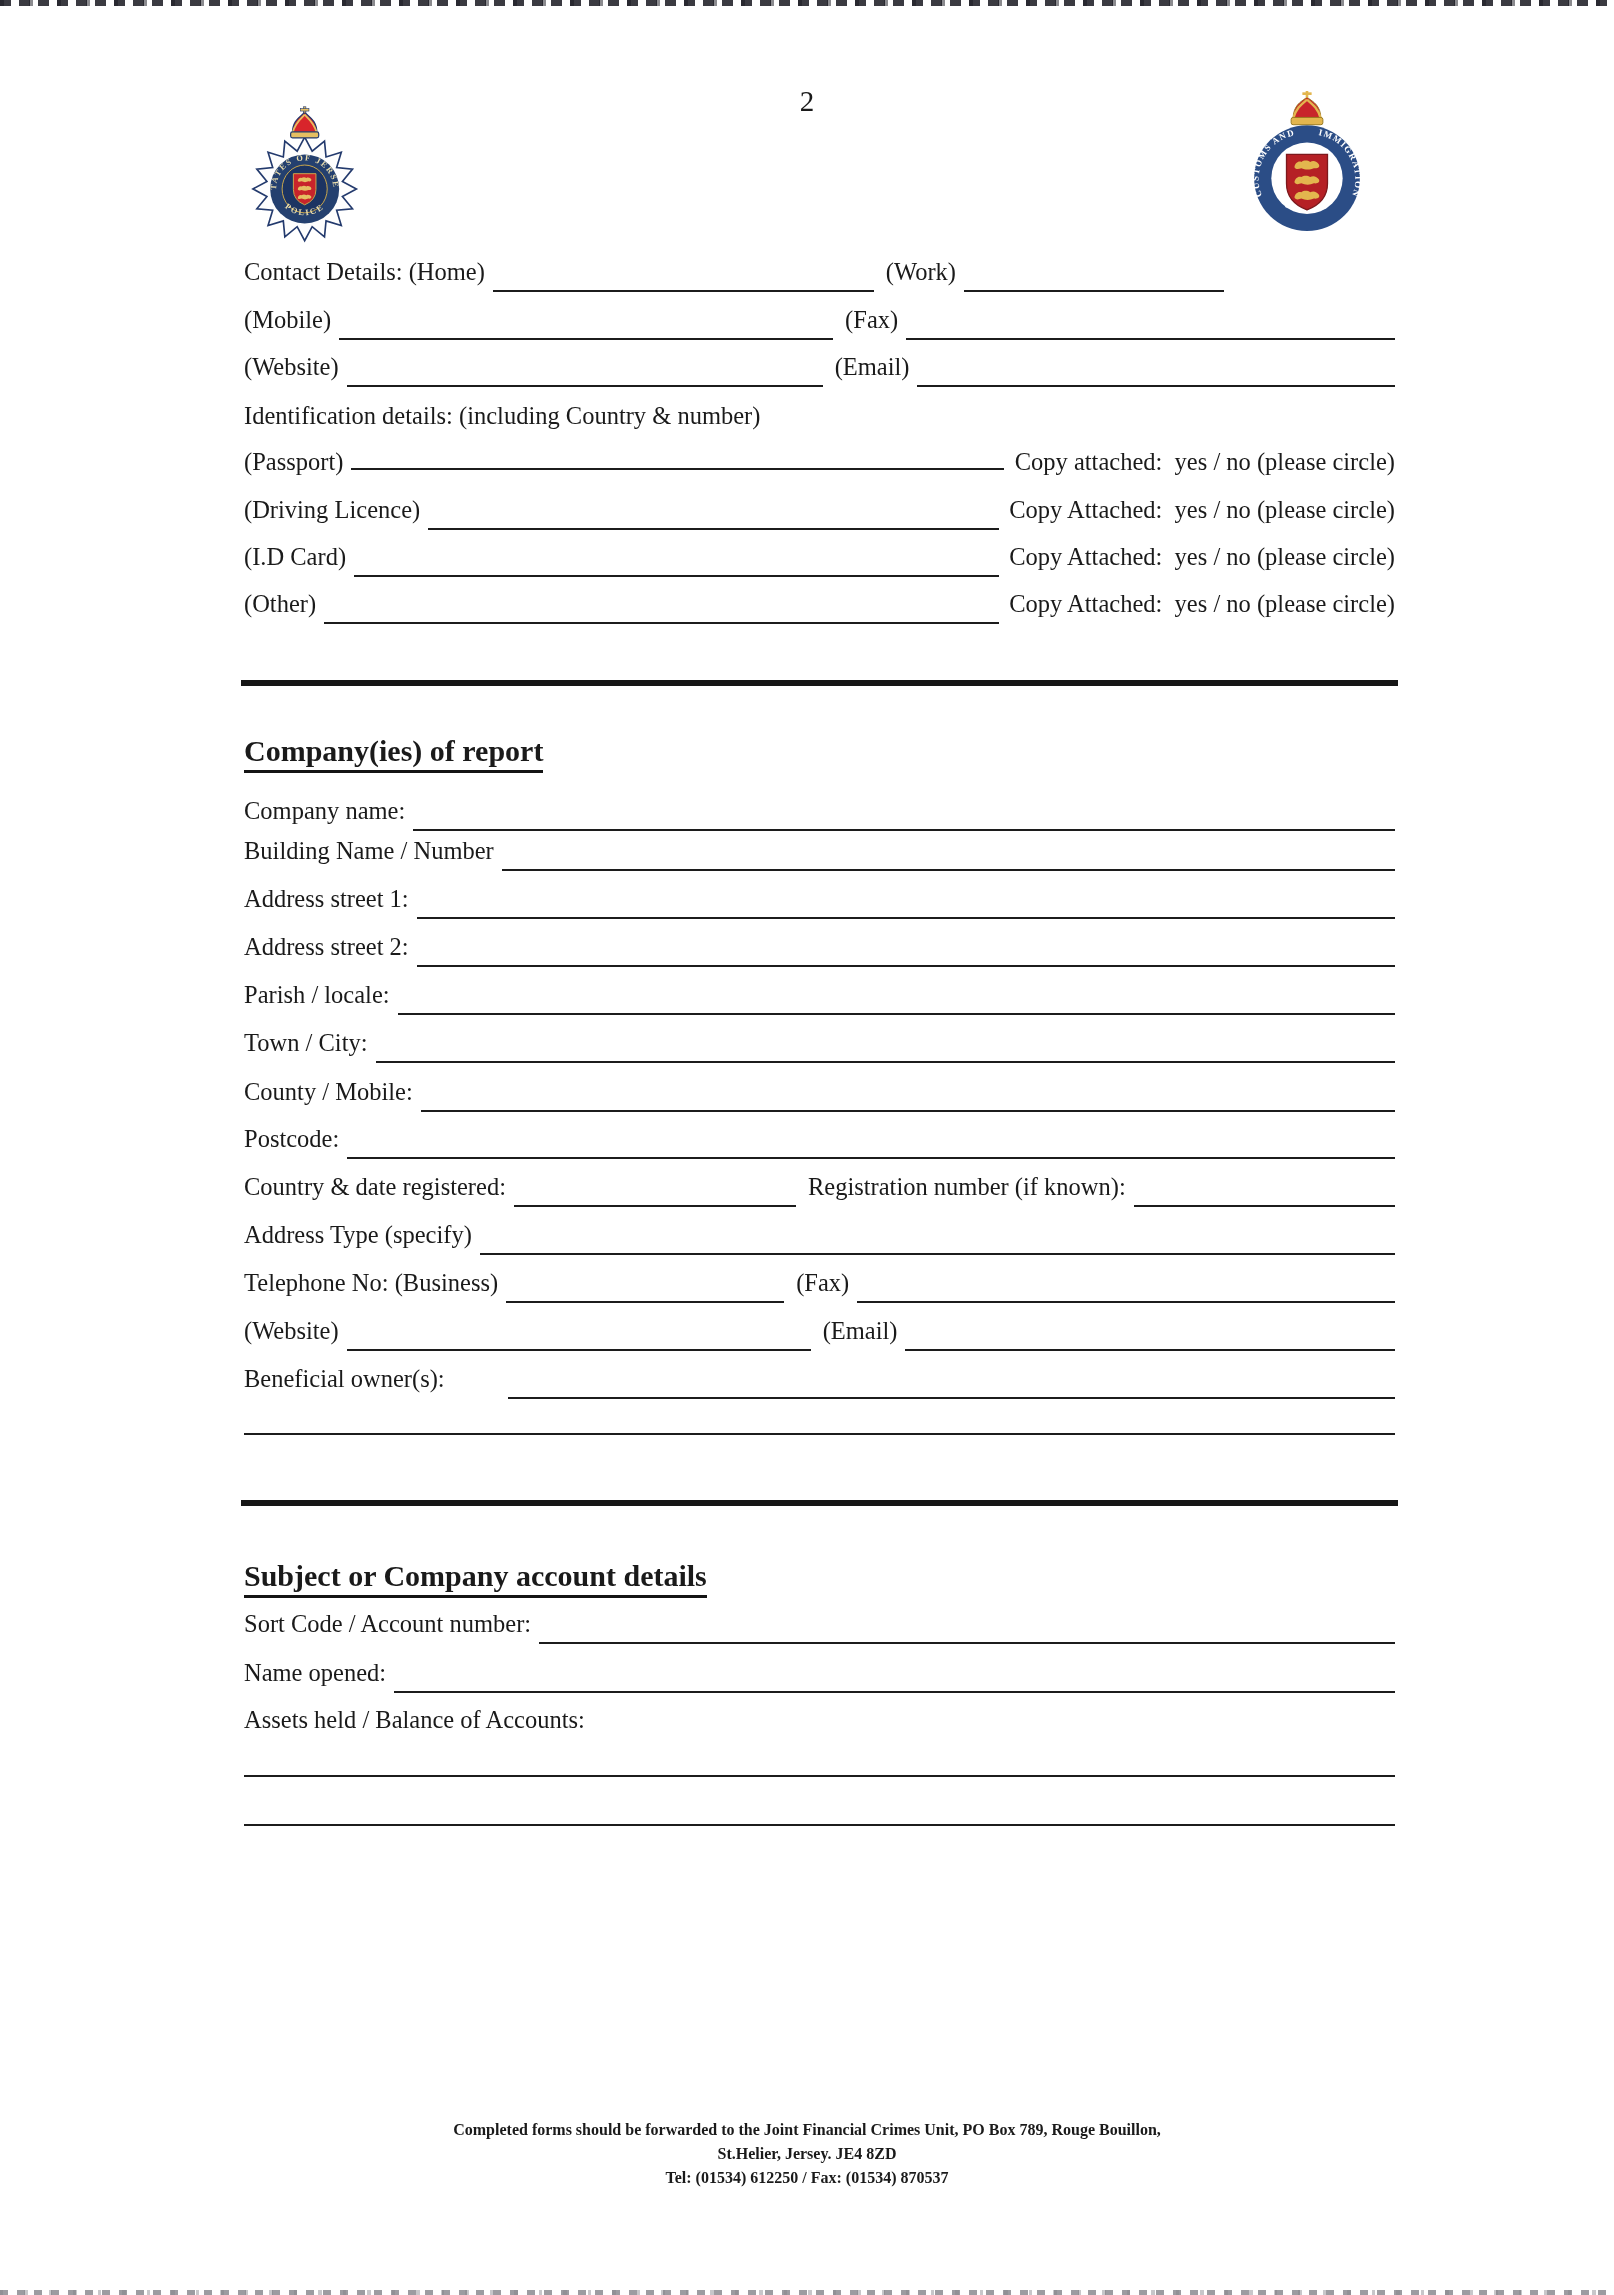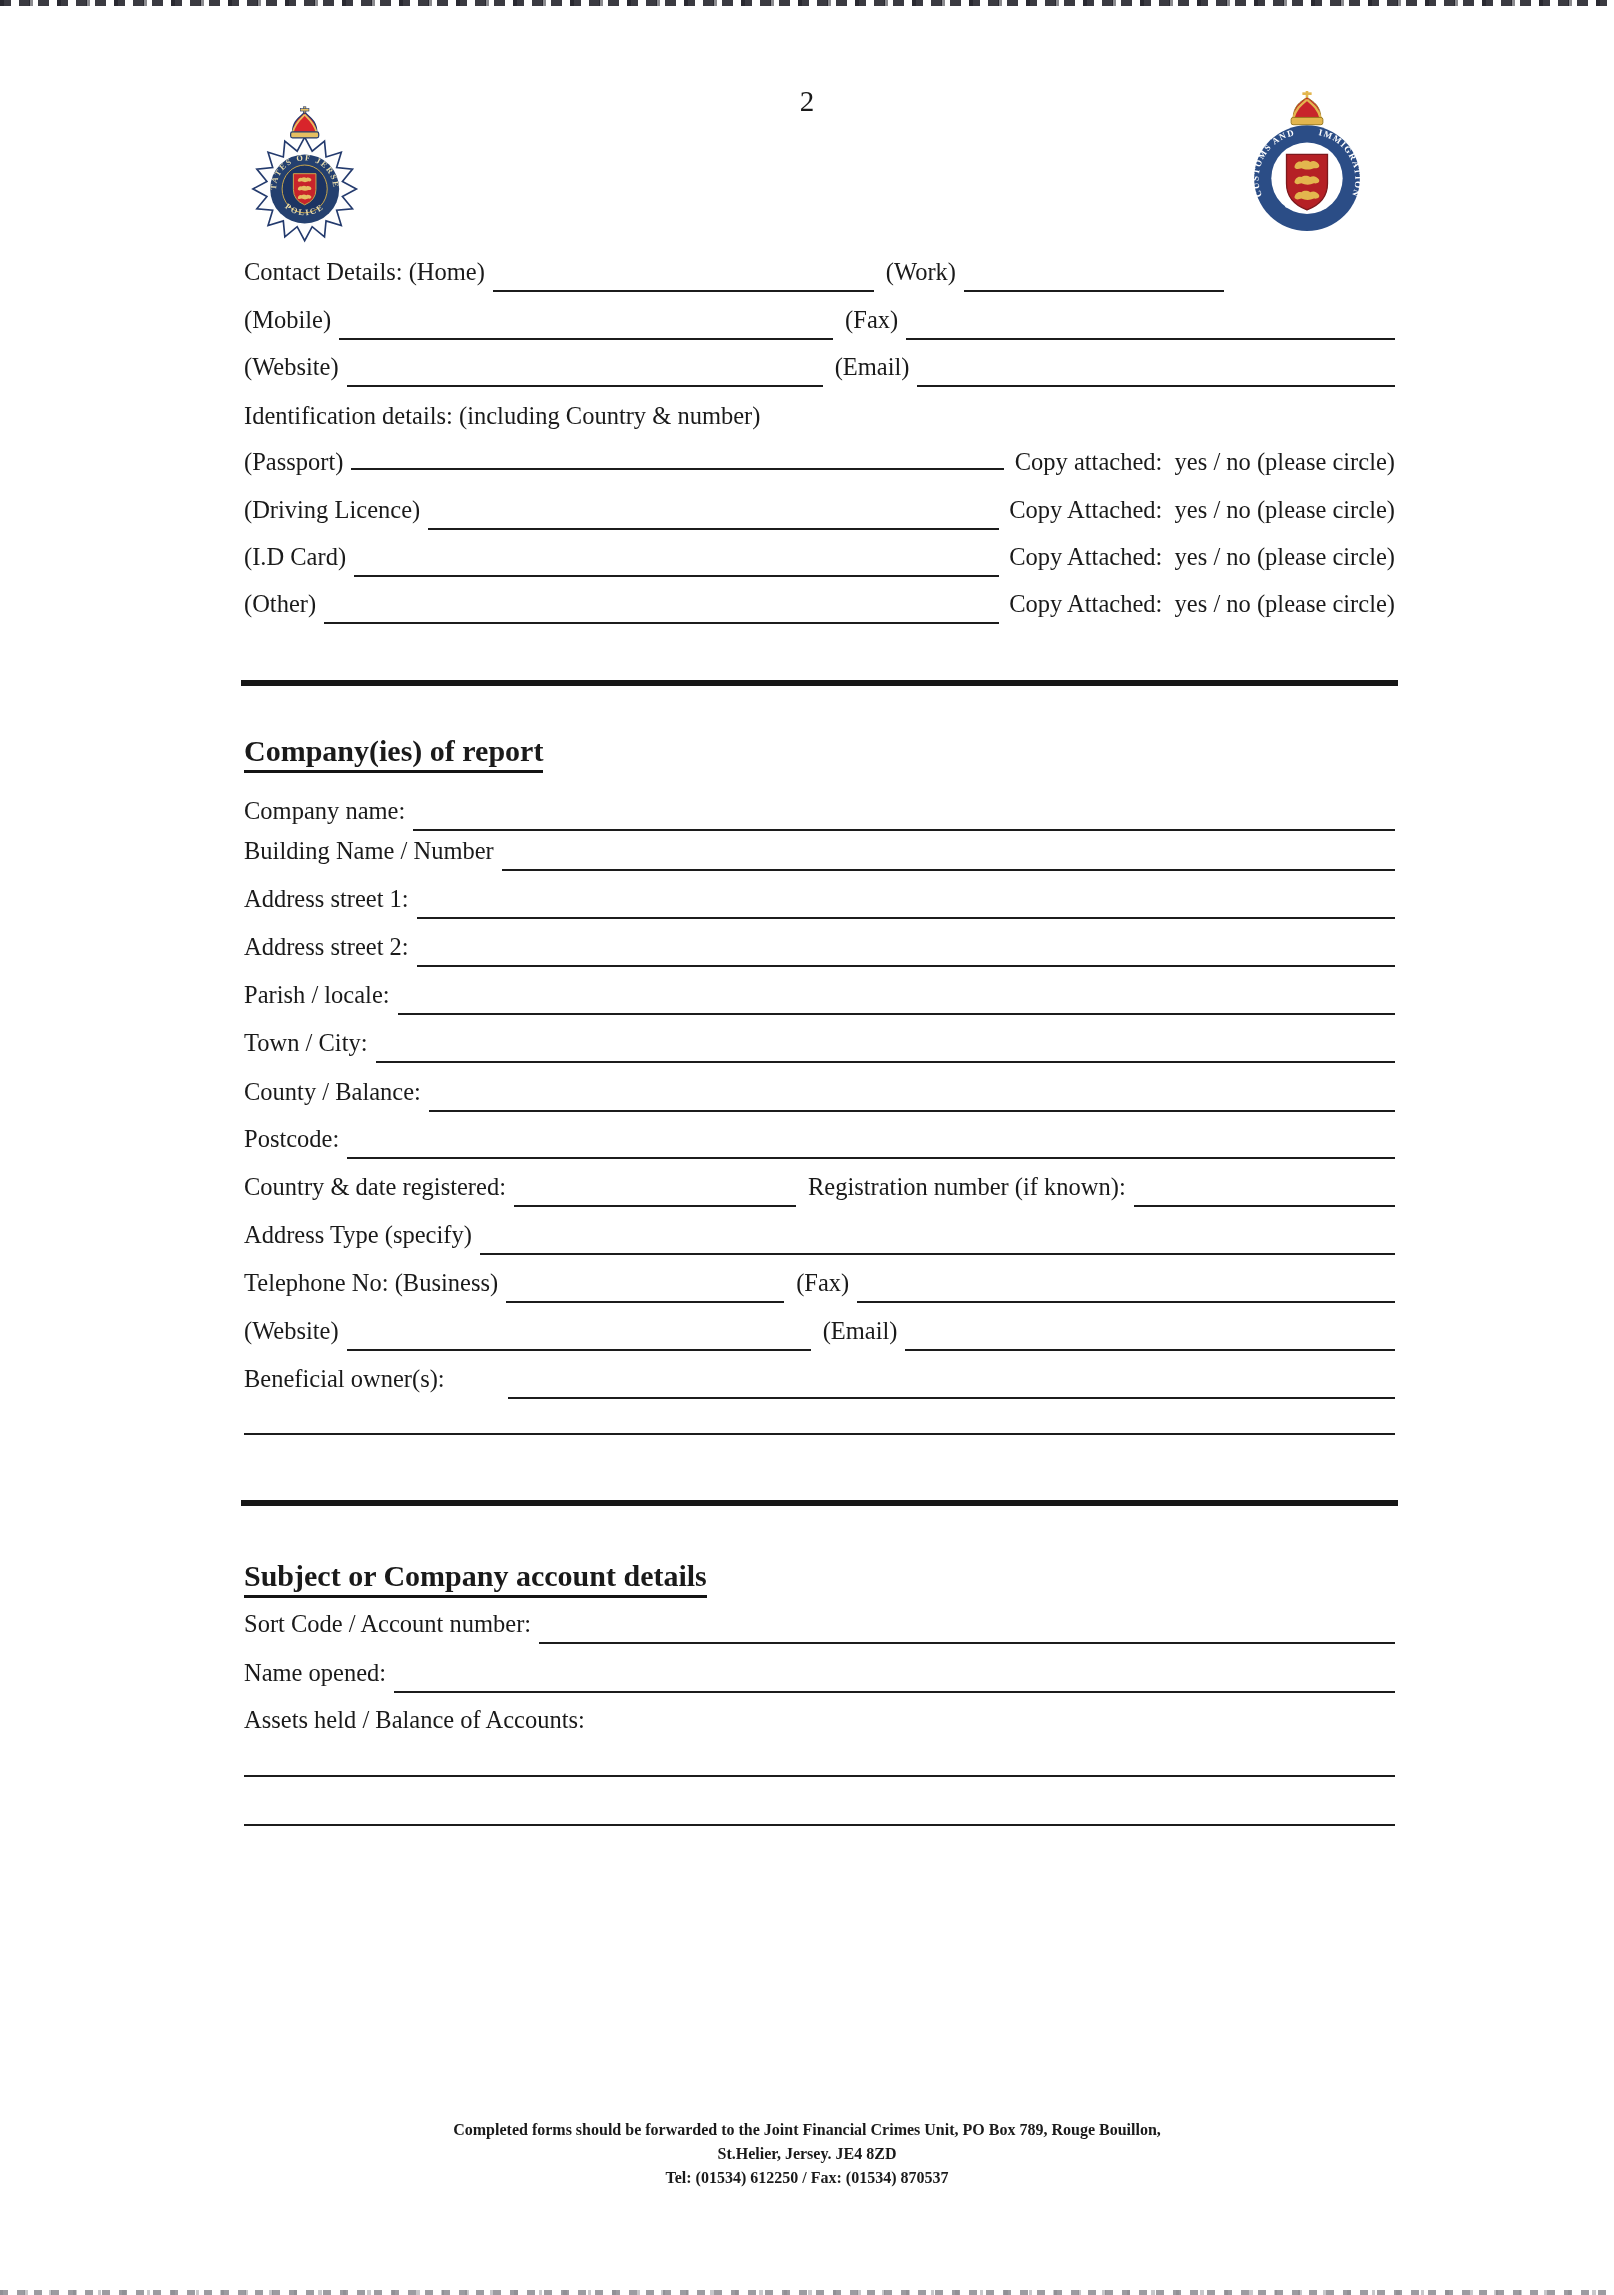--- a/index.html
+++ b/index.html
@@ -198,21 +198,21 @@
   <span class="lbl">Parish / locale:</span>
   <span class="fld"></span>
 </div>
 
 <div class="row" style="top:1029px;">
   <span class="lbl">Town / City:</span>
   <span class="fld"></span>
 </div>
 
 <div class="row" style="top:1078px;">
-  <span class="lbl">County / Balance:</span>
+  <span class="lbl">County / Mobile:</span>
   <span class="fld"></span>
 </div>
 
 <div class="row" style="top:1125px;">
   <span class="lbl">Postcode:</span>
   <span class="fld"></span>
 </div>
 
 <div class="row" style="top:1173px;">
   <span class="lbl">Country &amp; date registered:</span>

